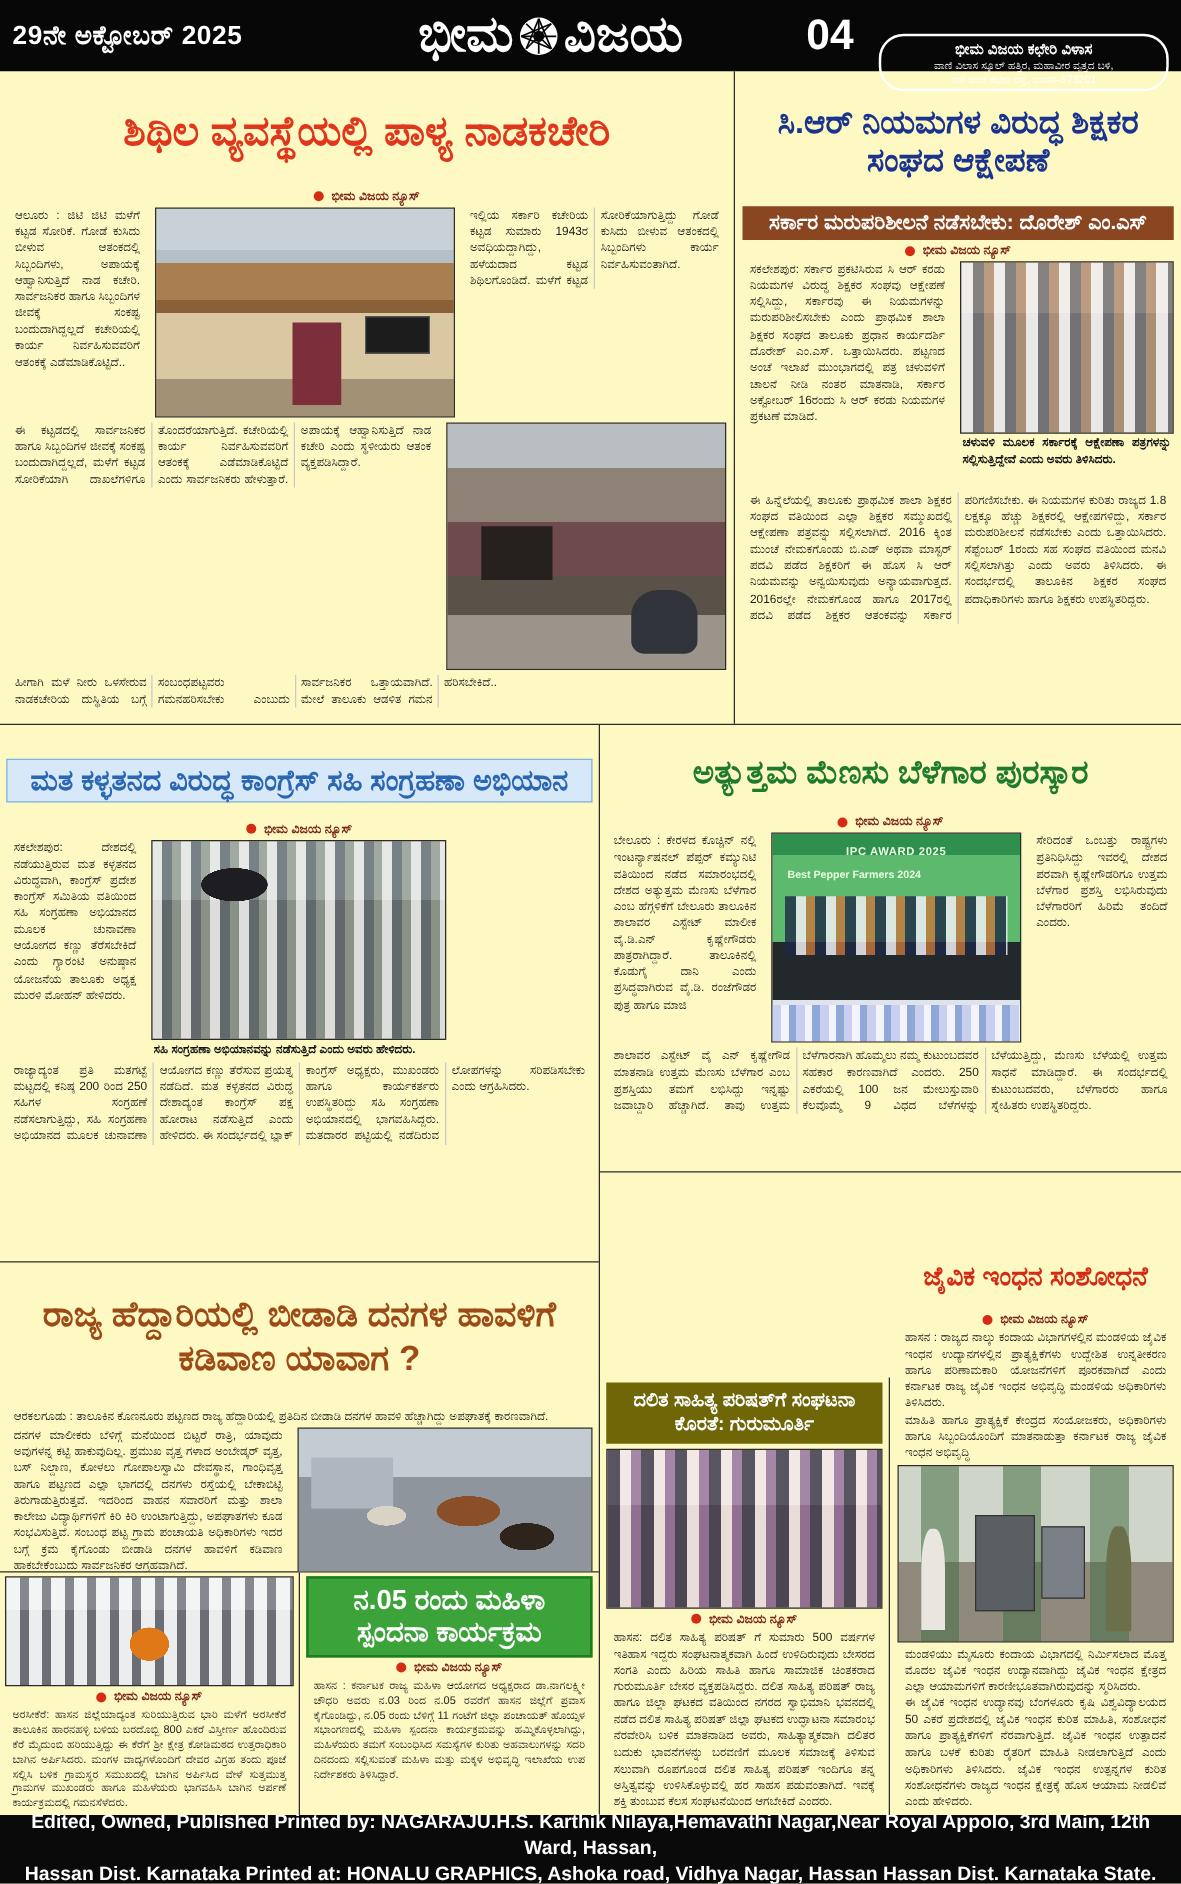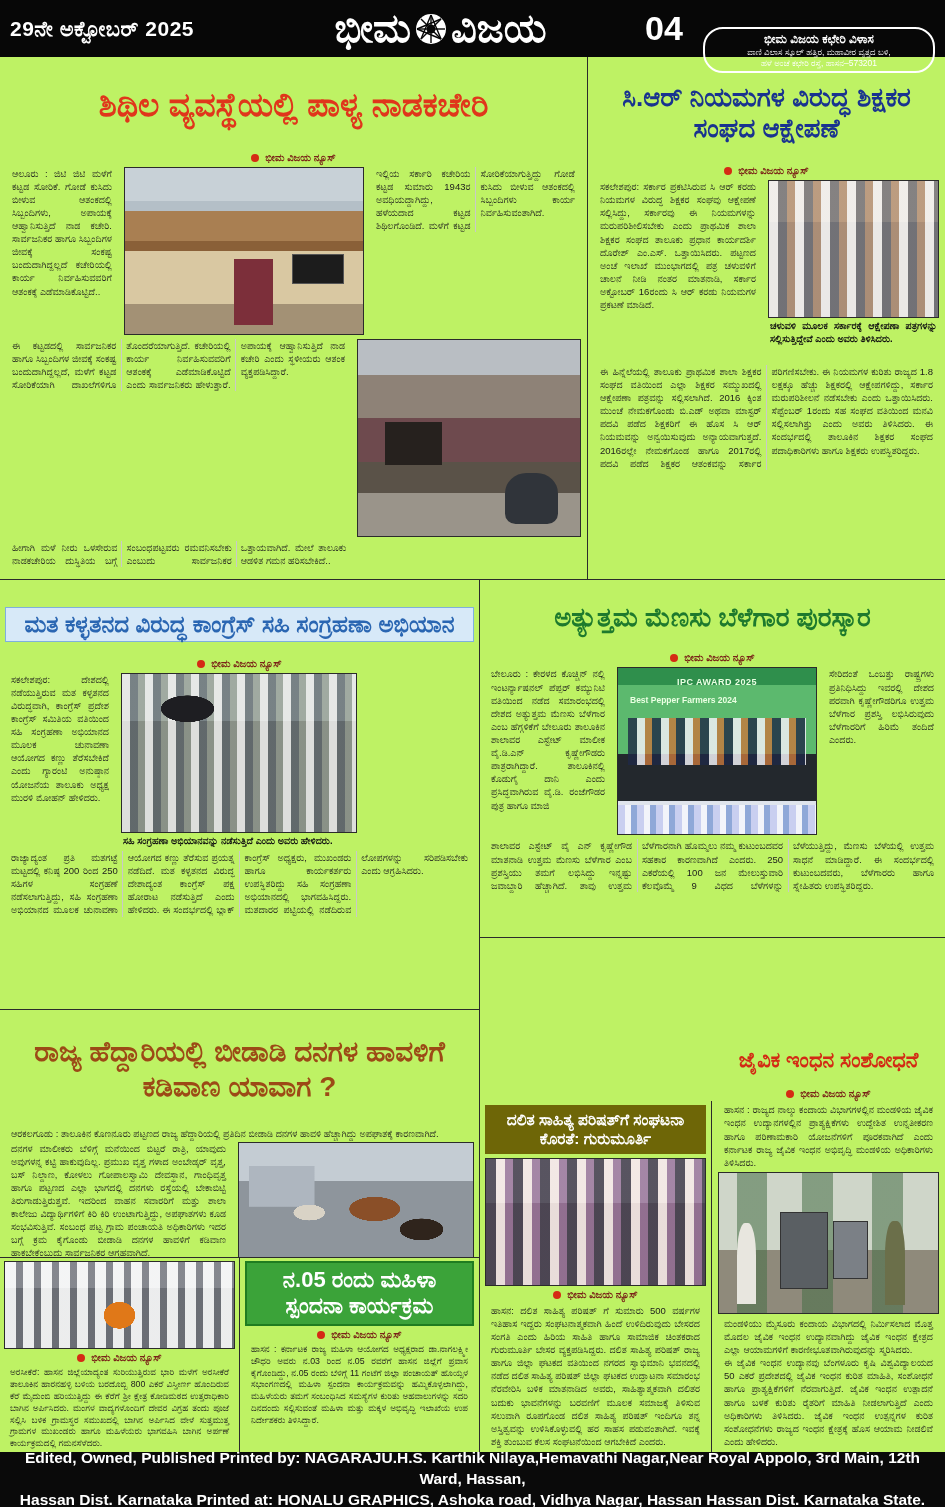--- a/index.html
+++ b/index.html
@@ -1,17 +1,17 @@
 <!DOCTYPE html>
 <html><head>
 <meta charset="utf-8">
 <style>
   html,body{margin:0;padding:0;}
   body{font-family:"Liberation Sans","DejaVu Sans",sans-serif;background:#e8e6e0;}
-  .page{width:945px;height:1507px;margin:0 auto;background:#bef264;overflow:hidden;position:relative;box-sizing:border-box;}
+  .page{width:945px;height:1507px;margin:0 auto;background:#fef9c3;overflow:hidden;position:relative;box-sizing:border-box;}
   *{box-sizing:border-box;}
 
   
   .masthead{height:57px;background:#070707;color:#fff;display:flex;align-items:center;padding:0 10px;gap:8px;}
   .mh-date{width:238px;font-size:21px;font-weight:bold;letter-spacing:.5px;}
   .mh-brand{flex:1;display:flex;align-items:center;justify-content:center;font-size:40px;font-weight:bold;gap:4px;white-space:nowrap;}
   .chakra{width:32px;height:32px;flex:0 0 auto;}
   .mh-page{width:62px;font-size:34px;font-weight:bold;text-align:center;}
   .mh-office{width:232px;border:2px solid #fff;border-radius:20px;padding:3px 8px;text-align:center;line-height:1.25;margin-top:43px;}
   .mh-office .t{font-size:12px;font-weight:bold;}
@@ -192,25 +192,26 @@
           </div>
           <div class="palya-c2 body-txt cols2">ಇಲ್ಲಿಯ ಸರ್ಕಾರಿ ಕಚೇರಿಯ ಕಟ್ಟಡ ಸುಮಾರು 1943ರ ಅವಧಿಯದ್ದಾಗಿದ್ದು, ಹಳೆಯದಾದ ಕಟ್ಟಡ ಶಿಥಿಲಗೊಂಡಿದೆ. ಮಳೆಗೆ ಕಟ್ಟಡ ಸೋರಿಕೆಯಾಗುತ್ತಿದ್ದು ಗೋಡೆ ಕುಸಿದು ಬೀಳುವ ಆತಂಕದಲ್ಲಿ ಸಿಬ್ಬಂದಿಗಳು ಕಾರ್ಯ ನಿರ್ವಹಿಸುವಂತಾಗಿದೆ.</div>
         </div>
         <div class="palya-r2">
           <div class="palya-c3 body-txt cols3">ಈ ಕಟ್ಟಡದಲ್ಲಿ ಸಾರ್ವಜನಿಕರ ಹಾಗೂ ಸಿಬ್ಬಂದಿಗಳ ಜೀವಕ್ಕೆ ಸಂಕಷ್ಟ ಬಂದುದಾಗಿದ್ದಲ್ಲದೆ, ಮಳೆಗೆ ಕಟ್ಟಡ ಸೋರಿಕೆಯಾಗಿ ದಾಖಲೆಗಳಿಗೂ ತೊಂದರೆಯಾಗುತ್ತಿದೆ. ಕಚೇರಿಯಲ್ಲಿ ಕಾರ್ಯ ನಿರ್ವಹಿಸುವವರಿಗೆ ಆತಂಕಕ್ಕೆ ಎಡೆಮಾಡಿಕೊಟ್ಟಿದೆ ಎಂದು ಸಾರ್ವಜನಿಕರು ಹೇಳುತ್ತಾರೆ. ಅಪಾಯಕ್ಕೆ ಆಹ್ವಾನಿಸುತ್ತಿದೆ ನಾಡ ಕಚೇರಿ ಎಂದು ಸ್ಥಳೀಯರು ಆತಂಕ ವ್ಯಕ್ತಪಡಿಸಿದ್ದಾರೆ.</div>
           <div class="photo ph-palya2">
             <div class="win"></div>
             <div class="scooter"></div>
           </div>
         </div>
-        <div class="palya-r3 body-txt cols5">ಹೀಗಾಗಿ ಮಳೆ ನೀರು ಒಳಸೇರುವ ನಾಡಕಚೇರಿಯ ದುಸ್ಥಿತಿಯ ಬಗ್ಗೆ ಸಂಬಂಧಪಟ್ಟವರು ರಮವನಿಸಬೇಕು ಎಂಬುದು ಸಾರ್ವಜನಿಕರ ಒತ್ತಾಯವಾಗಿದೆ. ಮೇಲೆ ತಾಲೂಕು ಆಡಳಿತ ಗಮನ ಹರಿಸಬೇಕಿದೆ..</div>
+        <div class="palya-r3 body-txt cols5">ಹೀಗಾಗಿ ಮಳೆ ನೀರು ಒಳಸೇರುವ ನಾಡಕಚೇರಿಯ ದುಸ್ಥಿತಿಯ ಬಗ್ಗೆ ಸಂಬಂಧಪಟ್ಟವರು ಗಮನಹರಿಸಬೇಕು ಎಂಬುದು ಸಾರ್ವಜನಿಕರ ಒತ್ತಾಯವಾಗಿದೆ. ಮೇಲೆ ತಾಲೂಕು ಆಡಳಿತ ಗಮನ ಹರಿಸಬೇಕಿದೆ..</div>
       </section>
 
       <section class="art-cr">
         <h1 class="hl-cr">ಸಿ.ಆರ್ ನಿಯಮಗಳ ವಿರುದ್ಧ ಶಿಕ್ಷಕರ ಸಂಘದ ಆಕ್ಷೇಪಣೆ</h1>
+        <div class="sub-cr">ಸರ್ಕಾರ ಮರುಪರಿಶೀಲನೆ ನಡೆಸಬೇಕು: ದೊರೇಶ್ ಎಂ.ಎಸ್</div>
         <div class="byline">
           <span class="dot"></span>
           <span>ಭೀಮ ವಿಜಯ ನ್ಯೂಸ್</span>
         </div>
         <div class="cr-top">
           <div class="cr-left body-txt">ಸಕಲೇಶಪುರ: ಸರ್ಕಾರ ಪ್ರಕಟಿಸಿರುವ ಸಿ ಆರ್ ಕರಡು ನಿಯಮಗಳ ವಿರುದ್ಧ ಶಿಕ್ಷಕರ ಸಂಘವು ಆಕ್ಷೇಪಣೆ ಸಲ್ಲಿಸಿದ್ದು, ಸರ್ಕಾರವು ಈ ನಿಯಮಗಳನ್ನು ಮರುಪರಿಶೀಲಿಸಬೇಕು ಎಂದು ಪ್ರಾಥಮಿಕ ಶಾಲಾ ಶಿಕ್ಷಕರ ಸಂಘದ ತಾಲೂಕು ಪ್ರಧಾನ ಕಾರ್ಯದರ್ಶಿ ದೊರೇಶ್ ಎಂ.ಎಸ್. ಒತ್ತಾಯಿಸಿದರು. ಪಟ್ಟಣದ ಅಂಚೆ ಇಲಾಖೆ ಮುಂಭಾಗದಲ್ಲಿ ಪತ್ರ ಚಳುವಳಿಗೆ ಚಾಲನೆ ನೀಡಿ ನಂತರ ಮಾತನಾಡಿ, ಸರ್ಕಾರ ಅಕ್ಟೋಬರ್ 16ರಂದು ಸಿ ಆರ್ ಕರಡು ನಿಯಮಗಳ ಪ್ರಕಟಣೆ ಮಾಡಿದೆ.</div>
           <div class="cr-stack">
             <div class="photo ph-cr"></div>
             <div class="caption">ಚಳುವಳಿ ಮೂಲಕ ಸರ್ಕಾರಕ್ಕೆ ಆಕ್ಷೇಪಣಾ ಪತ್ರಗಳನ್ನು ಸಲ್ಲಿಸುತ್ತಿದ್ದೇವೆ ಎಂದು ಅವರು ತಿಳಿಸಿದರು.</div>
           </div>
@@ -304,20 +305,21 @@
             <div class="body-txt">ಹಾಸನ: ದಲಿತ ಸಾಹಿತ್ಯ ಪರಿಷತ್ ಗೆ ಸುಮಾರು 500 ವರ್ಷಗಳ ಇತಿಹಾಸ ಇದ್ದರು ಸಂಘಟನಾತ್ಮಕವಾಗಿ ಹಿಂದೆ ಉಳಿದಿರುವುದು ಬೇಸರದ ಸಂಗತಿ ಎಂದು ಹಿರಿಯ ಸಾಹಿತಿ ಹಾಗೂ ಸಾಮಾಜಿಕ ಚಿಂತಕರಾದ ಗುರುಮೂರ್ತಿ ಬೇಸರ ವ್ಯಕ್ತಪಡಿಸಿದ್ದರು. ದಲಿತ ಸಾಹಿತ್ಯ ಪರಿಷತ್ ರಾಜ್ಯ ಹಾಗೂ ಜಿಲ್ಲಾ ಘಟಕದ ವತಿಯಿಂದ ನಗರದ ಸ್ವಾಭಿಮಾನಿ ಭವನದಲ್ಲಿ ನಡೆದ ದಲಿತ ಸಾಹಿತ್ಯ ಪರಿಷತ್ ಜಿಲ್ಲಾ ಘಟಕದ ಉದ್ಘಾಟನಾ ಸಮಾರಂಭ ನೆರವೇರಿಸಿ ಬಳಿಕ ಮಾತನಾಡಿದ ಅವರು, ಸಾಹಿತ್ಯಾತ್ಮಕವಾಗಿ ದಲಿತರ ಬದುಕು ಭಾವನೆಗಳನ್ನು ಬರವಣಿಗೆ ಮೂಲಕ ಸಮಾಜಕ್ಕೆ ತಿಳಿಸುವ ಸಲುವಾಗಿ ರೂಪಗೊಂಡ ದಲಿತ ಸಾಹಿತ್ಯ ಪರಿಷತ್ ಇಂದಿಗೂ ತನ್ನ ಅಸ್ತಿತ್ವವನ್ನು ಉಳಿಸಿಕೊಳ್ಳುವಲ್ಲಿ ಹರ ಸಾಹಸ ಪಡುವಂತಾಗಿದೆ. ಇವಕ್ಕೆ ಶಕ್ತಿ ತುಂಬುವ ಕೆಲಸ ಸಂಘಟನೆಯಿಂದ ಆಗಬೇಕಿದೆ ಎಂದರು.</div>
           </section>
 
           <section class="art-biofuel">
             <h1 class="hl-biofuel">ಜೈವಿಕ ಇಂಧನ ಸಂಶೋಧನೆ</h1>
             <div class="byline">
               <span class="dot"></span>
               <span>ಭೀಮ ವಿಜಯ ನ್ಯೂಸ್</span>
             </div>
             <div class="body-txt">ಹಾಸನ : ರಾಜ್ಯದ ನಾಲ್ಕು ಕಂದಾಯ ವಿಭಾಗಗಳಲ್ಲಿನ ಮಂಡಳಿಯ ಜೈವಿಕ ಇಂಧನ ಉದ್ಯಾನಗಳಲ್ಲಿನ ಪ್ರಾತ್ಯಕ್ಷಿಕೆಗಳು ಉದ್ದೇಶಿತ ಉನ್ನತೀಕರಣ ಹಾಗೂ ಪರಿಣಾಮಕಾರಿ ಯೋಜನೆಗಳಿಗೆ ಪೂರಕವಾಗಿದೆ ಎಂದು ಕರ್ನಾಟಕ ರಾಜ್ಯ ಜೈವಿಕ ಇಂಧನ ಅಭಿವೃದ್ಧಿ ಮಂಡಳಿಯ ಅಧಿಕಾರಿಗಳು ತಿಳಿಸಿದರು.</div>
+            <div class="body-txt">ಮಾಹಿತಿ ಹಾಗೂ ಪ್ರಾತ್ಯಕ್ಷಿಕೆ ಕೇಂದ್ರದ ಸಂಯೋಜಕರು, ಅಧಿಕಾರಿಗಳು ಹಾಗೂ ಸಿಬ್ಬಂದಿಯೊಂದಿಗೆ ಮಾತನಾಡುತ್ತಾ ಕರ್ನಾಟಕ ರಾಜ್ಯ ಜೈವಿಕ ಇಂಧನ ಅಭಿವೃದ್ಧಿ</div>
             <div class="photo ph-biofuel">
               <div class="machine"></div>
               <div class="machine2"></div>
               <div class="man1"></div>
               <div class="man2"></div>
             </div>
             <div class="body-txt">ಮಂಡಳಿಯು ಮೈಸೂರು ಕಂದಾಯ ವಿಭಾಗದಲ್ಲಿ ನಿರ್ಮಿಸಲಾದ ಮೊತ್ತ ಮೊದಲ ಜೈವಿಕ ಇಂಧನ ಉದ್ಯಾನವಾಗಿದ್ದು ಜೈವಿಕ ಇಂಧನ ಕ್ಷೇತ್ರದ ಎಲ್ಲಾ ಆಯಾಮಗಳಿಗೆ ಕಾರಣೀಭೂತವಾಗಿರುವುದನ್ನು ಸ್ಮರಿಸಿದರು.</div>
             <div class="body-txt">ಈ ಜೈವಿಕ ಇಂಧನ ಉದ್ಯಾನವು ಬೆಂಗಳೂರು ಕೃಷಿ ವಿಶ್ವವಿದ್ಯಾಲಯದ 50 ಎಕರೆ ಪ್ರದೇಶದಲ್ಲಿ ಜೈವಿಕ ಇಂಧನ ಕುರಿತ ಮಾಹಿತಿ, ಸಂಶೋಧನೆ ಹಾಗೂ ಪ್ರಾತ್ಯಕ್ಷಿಕೆಗಳಿಗೆ ನೆರವಾಗುತ್ತಿದೆ. ಜೈವಿಕ ಇಂಧನ ಉತ್ಪಾದನೆ ಹಾಗೂ ಬಳಕೆ ಕುರಿತು ರೈತರಿಗೆ ಮಾಹಿತಿ ನೀಡಲಾಗುತ್ತಿದೆ ಎಂದು ಅಧಿಕಾರಿಗಳು ತಿಳಿಸಿದರು. ಜೈವಿಕ ಇಂಧನ ಉತ್ಪನ್ನಗಳ ಕುರಿತ ಸಂಶೋಧನೆಗಳು ರಾಜ್ಯದ ಇಂಧನ ಕ್ಷೇತ್ರಕ್ಕೆ ಹೊಸ ಆಯಾಮ ನೀಡಲಿವೆ ಎಂದು ಹೇಳಿದರು.</div>
           </section>
         </div>

